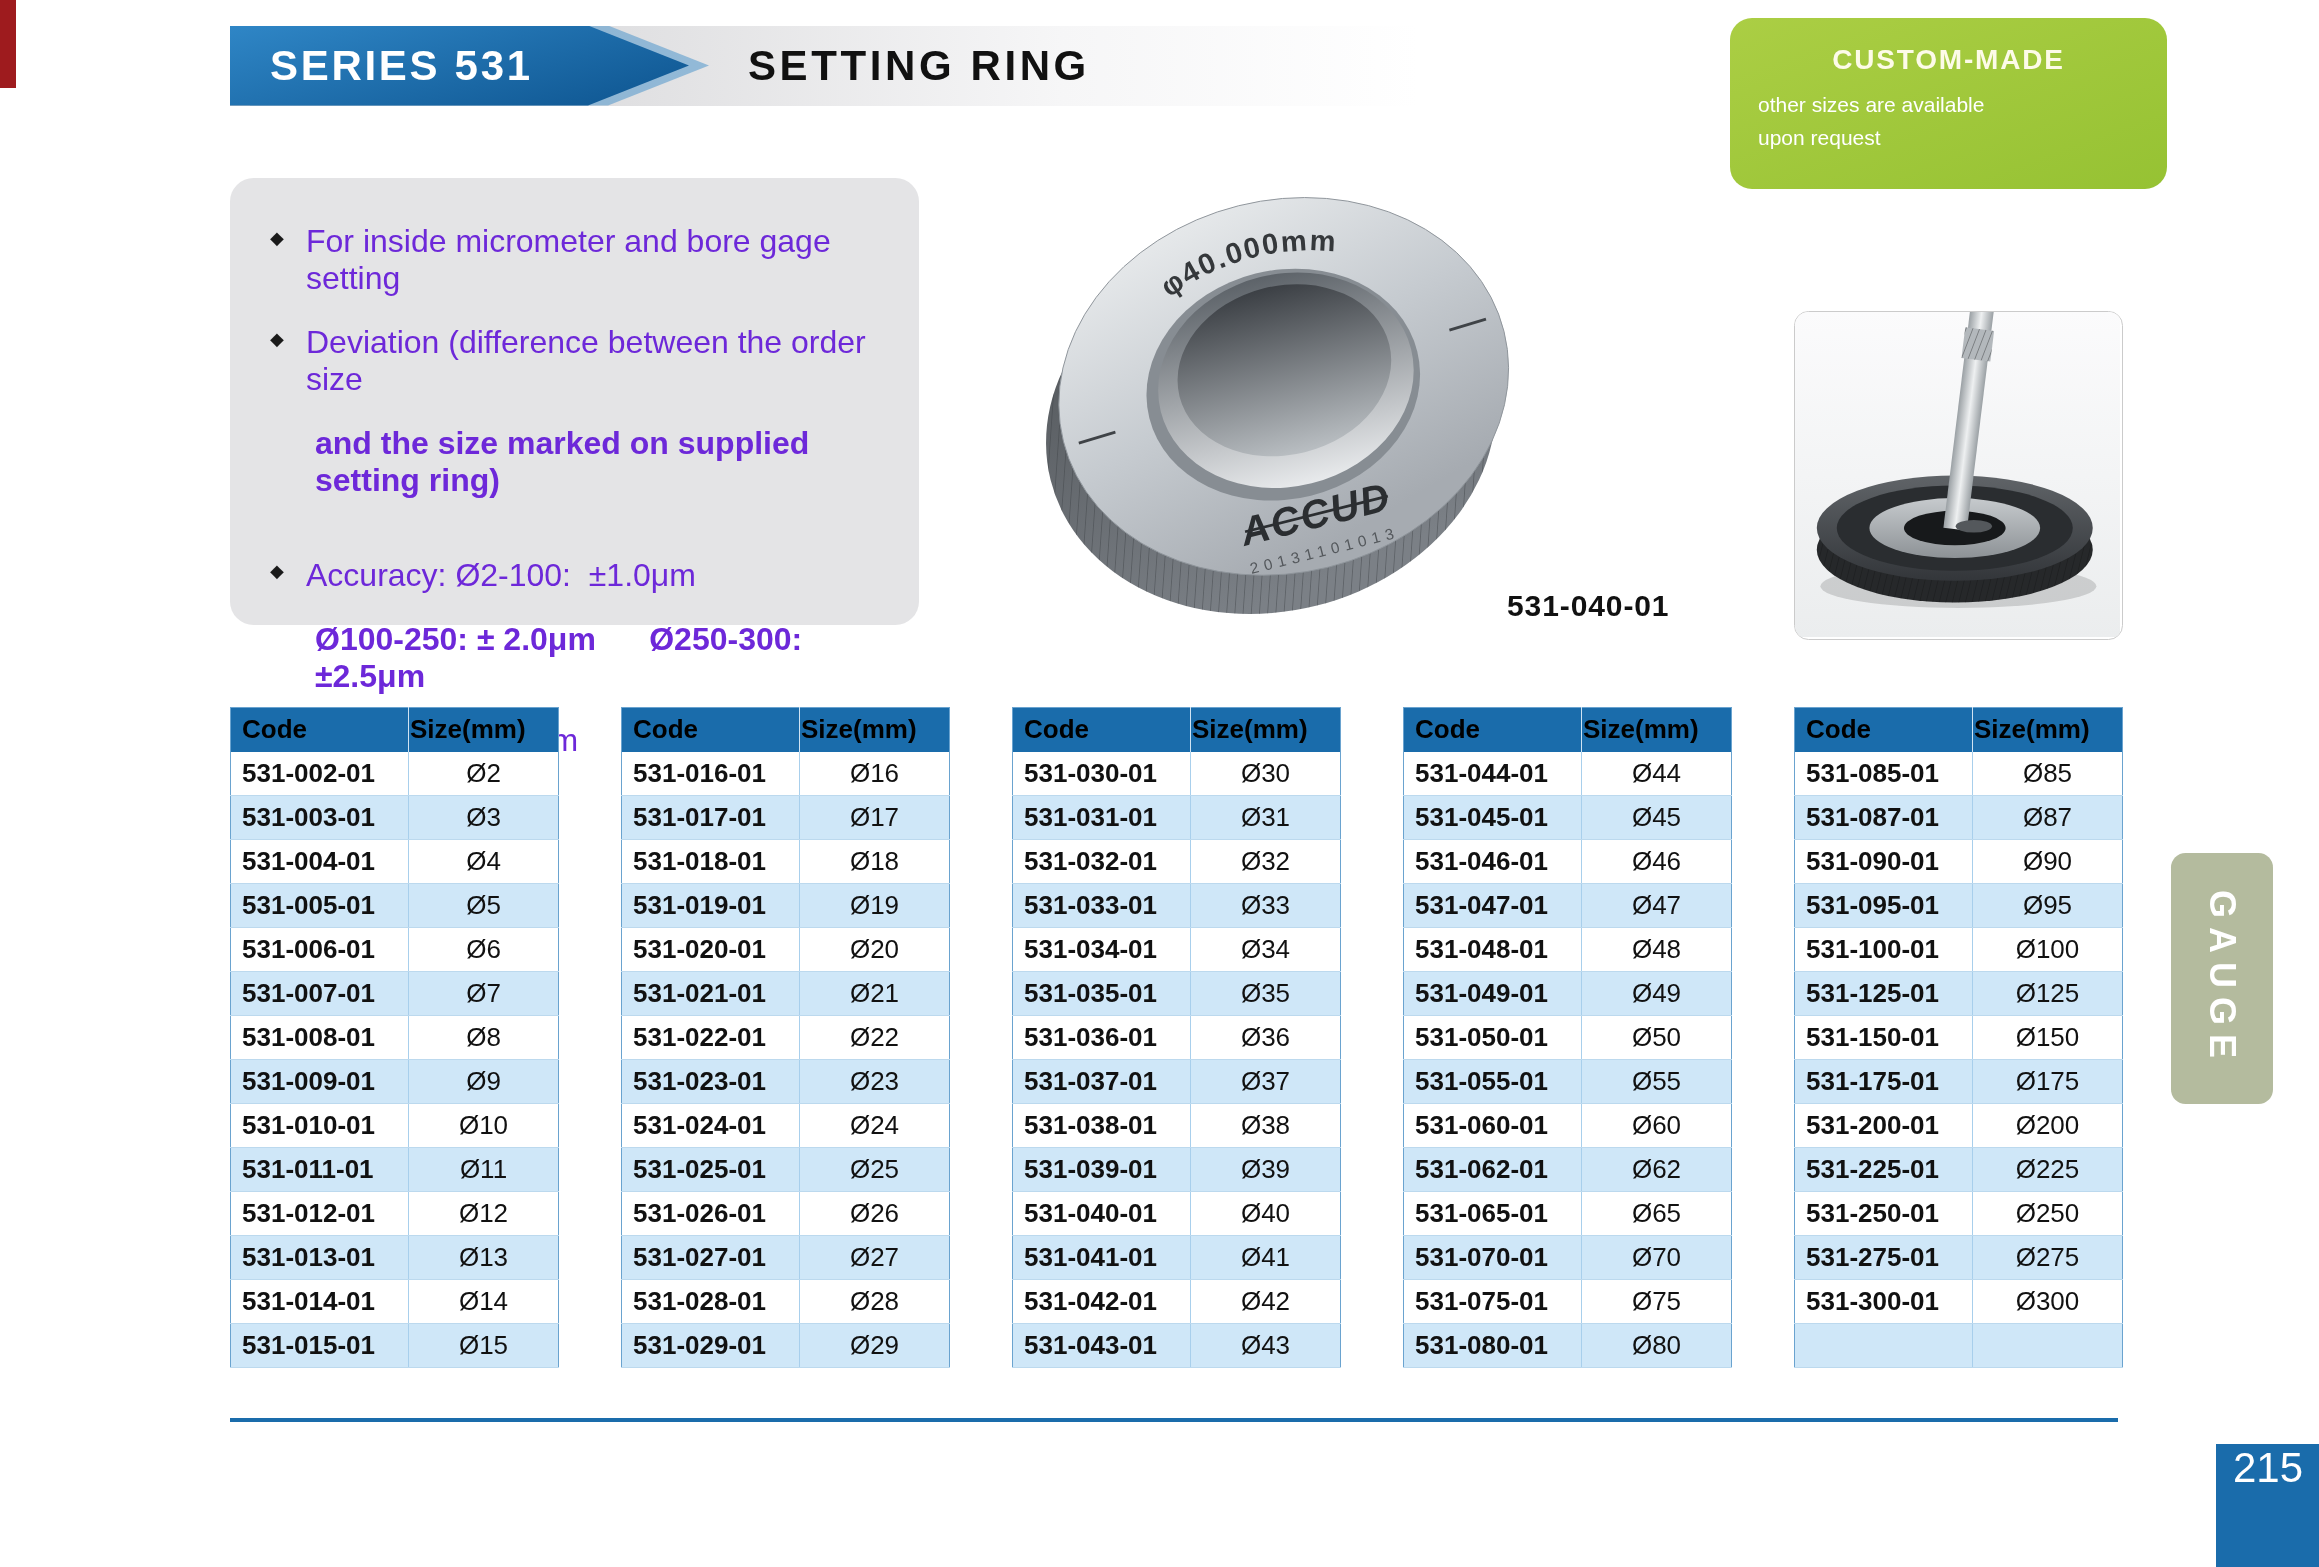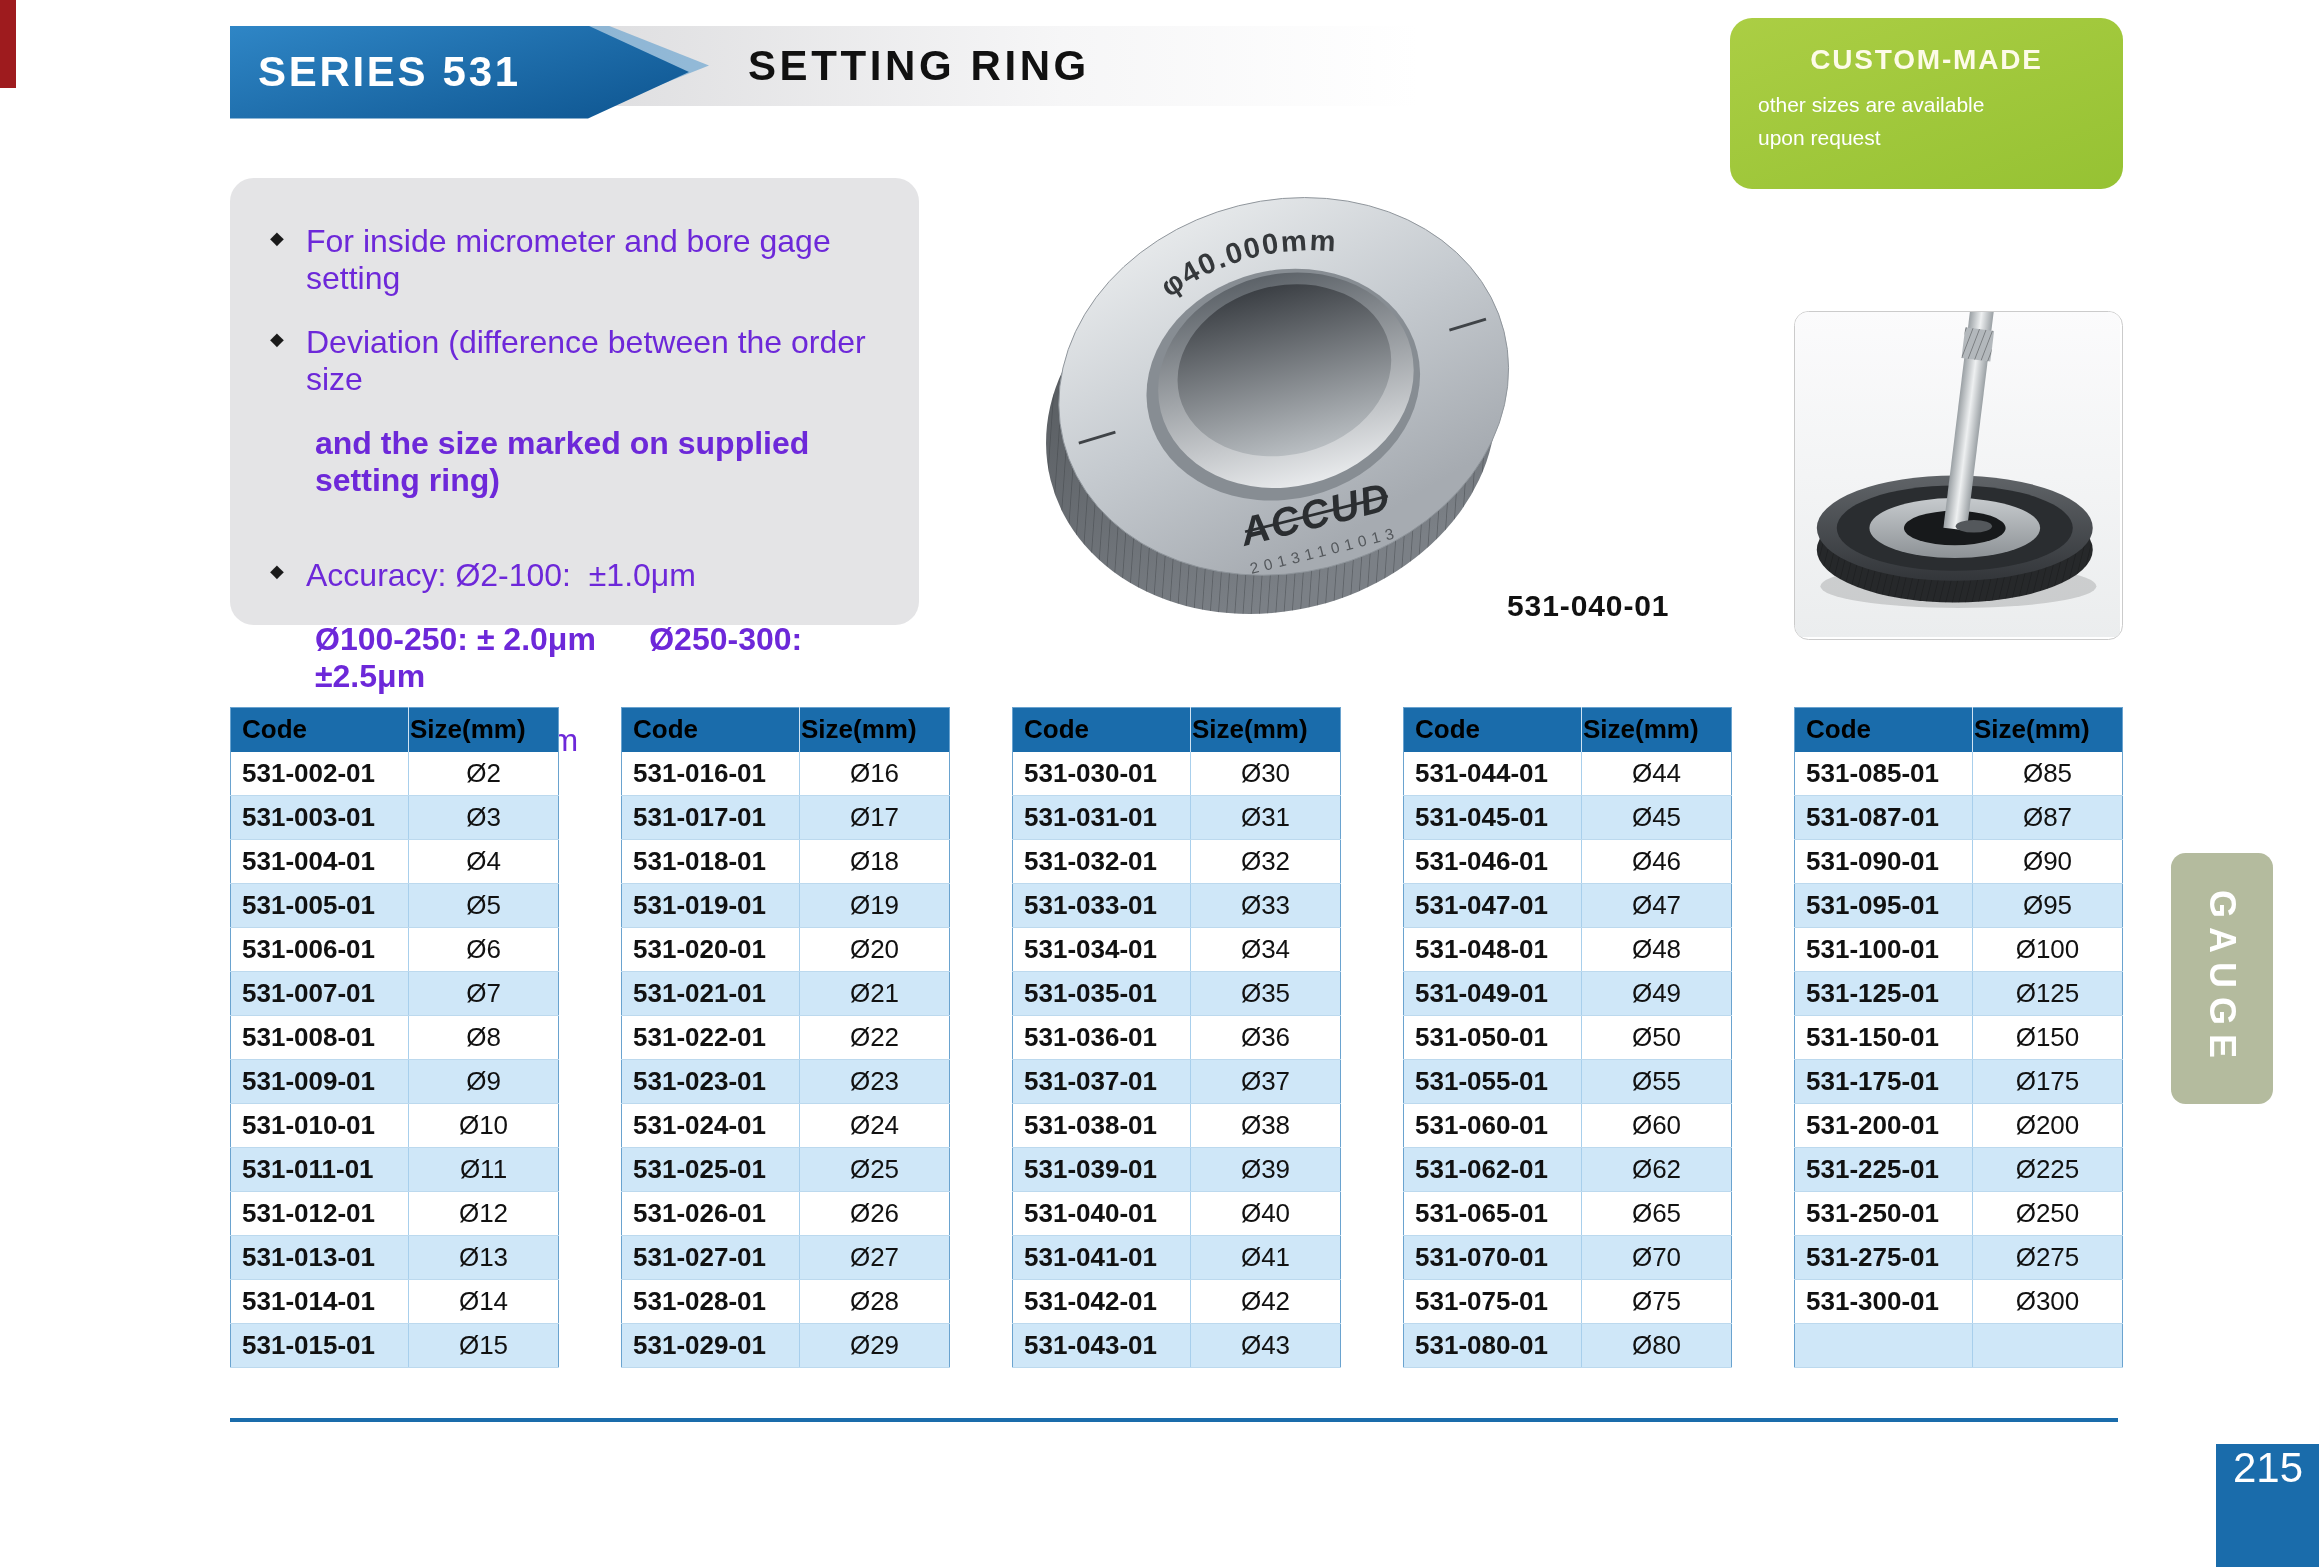--- a/index.html
+++ b/index.html
@@ -10,30 +10,30 @@
   
   .corner-strip { position:absolute; left:0; top:0; width:15.5px; height:88px;
     background:var(--corner-red,#9e1b1e); }
 
   
   .banner { position:absolute; left:230px; top:25.5px; width:1188px; height:80px;
     background:linear-gradient(90deg,#c7c7c9 0%,#dedee0 30%,#f6f6f7 70%,#ffffff 100%); }
   .banner-blue-echo { position:absolute; left:20px; top:0; width:459px; height:80px;
     clip-path:polygon(0 0,78% 0,100% 50%,78% 100%,0 100%);
     background:rgba(47,134,198,0.45); }
-  .banner-blue { position:absolute; left:0; top:0; width:459px; height:93px;
+  .banner-blue { position:absolute; left:0; top:0; width:459px; height:80px;
     clip-path:polygon(0 0,78% 0,100% 50%,78% 100%,0 100%);
     background:linear-gradient(165deg,var(--banner-blue-light,#2f86c6),var(--banner-blue-dark,#0d548f));
-    display:flex; align-items:center; padding-left:28px; box-sizing:border-box; }
+    display:flex; align-items:center; padding-left:40px; box-sizing:border-box; }
   .series-label { color:#ffffff; font-size:42px; font-weight:bold; letter-spacing:2.7px; white-space:nowrap; }
   .banner-title { position:absolute; left:518px; top:0; height:80px; line-height:80px;
     color:#111111; font-size:42px; font-weight:bold; letter-spacing:3.6px; white-space:nowrap; }
 
   
-  .custom-box { position:absolute; left:1730px; top:18px; width:393px; height:171px;
+  .custom-box { position:absolute; left:1730px; top:18px; width:437px; height:171px;
     border-radius:22px; box-sizing:border-box; padding-top:25.5px;
     background:linear-gradient(160deg,var(--green-light,#abce44),var(--green-dark,#96c233)); }
   .cm-title { text-align:center; color:#fdfbe8; font-size:28px; font-weight:bold; letter-spacing:1.8px; margin-bottom:12.7px; }
   .cm-sub { text-align:left; color:#ffffff; font-size:21px; line-height:33px;padding-left:28px; }
 
   
   .info-box { position:absolute; left:230px; top:178px; width:689px; height:447px;
     background:#e4e4e6; border-radius:23.6px; box-sizing:border-box; padding:45px 31px 0 40px; }
   .feature-line { display:flex; align-items:flex-start; margin-bottom:27px; }
   .feature-line .bullet { flex:0 0 36px; font-size:18px; color:#1a1a1a; padding-top:3.6px; }

